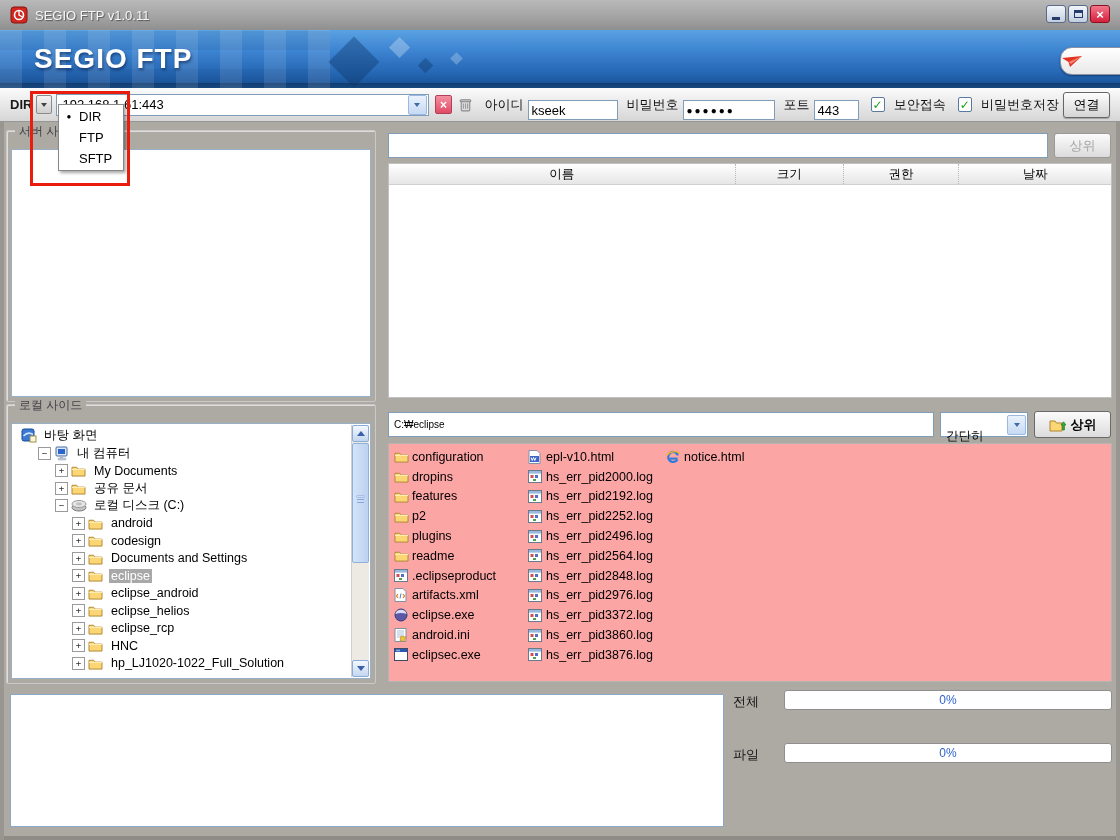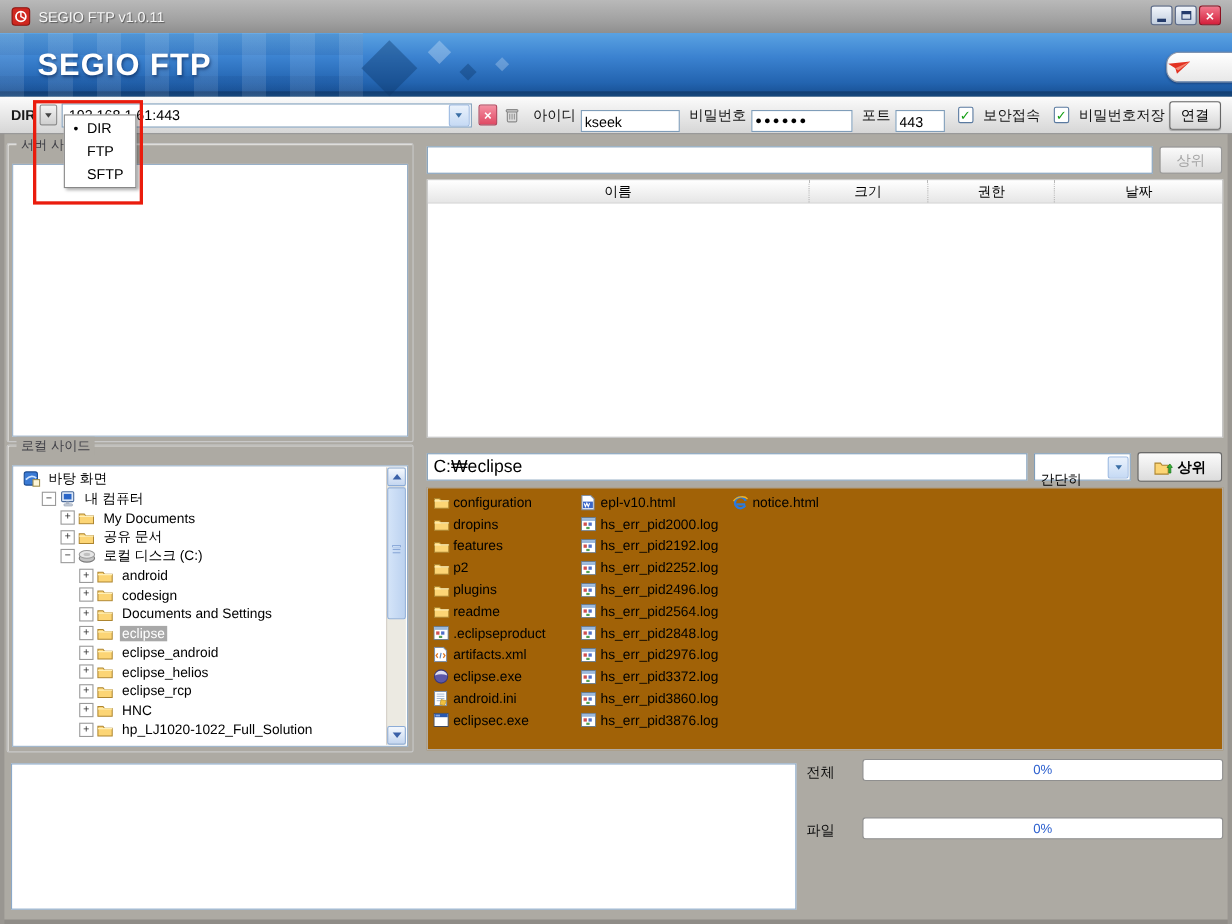--- a/index.html
+++ b/index.html
@@ -99,26 +99,26 @@
     display:flex;align-items:center;justify-content:center;font-size:13px;box-sizing:border-box;}
   .srv-up{left:1054px;top:133px;width:57px;height:25px;color:#a4a4a4;}
   .srv-table{left:388px;top:163px;width:724px;height:235px;background:#fff;border:1px solid #c0c0c0;box-sizing:border-box;}
   .srv-header{display:grid;grid-template-columns:48% 15% 16% 21%;height:20px;
     background:linear-gradient(180deg,#ffffff,#e6e6e6);border-bottom:1px solid #d0d0d0;}
   .srv-header span{font-size:12.5px;color:#000;display:flex;align-items:center;justify-content:center;
     border-right:1px dotted #b8b8b8;}
   .srv-header span:last-child{border-right:none;}
   
   .loc-path{left:388px;top:412px;width:546px;height:25px;background:#fff;border:1px solid #7f9db9;
-    box-sizing:border-box;font-size:16px;display:flex;align-items:center;padding-left:5px;}
+    box-sizing:border-box;font-size:10px;display:flex;align-items:center;padding-left:5px;}
   .view-combo{left:940px;top:412px;width:88px;height:25px;background:#fff;border:1px solid #7f9db9;
     box-sizing:border-box;display:flex;align-items:center;}
   .view-combo .vtext{flex:1;font-size:12.5px;padding-left:5px;margin-top:23px;}
   .loc-up{left:1034px;top:411px;width:77px;height:27px;gap:5px;font-weight:bold;border-color:#6a6a6a;}
-  .filebox{left:388px;top:443px;width:724px;height:239px;background:#a16207;border:1px solid #b4b4b4;box-sizing:border-box;}
+  .filebox{left:388px;top:443px;width:724px;height:239px;background:#fca5a5;border:1px solid #b4b4b4;box-sizing:border-box;}
   .fcol{position:absolute;top:3px;}
   .fcol1{left:5px;width:132px;} .fcol2{left:139px;width:138px;} .fcol3{left:277px;width:200px;}
   .file-item{height:19.8px;display:flex;align-items:center;white-space:nowrap;}
   .ficon{width:18px;display:inline-flex;flex:0 0 auto;}
   .fname{font-size:12.5px;color:#000;}
   
   .logbox{left:10px;top:694px;width:714px;height:133px;background:#fff;border:1px solid #8aa8c8;box-sizing:border-box;}
   .plabel{font-size:13px;color:#111;}
   .plabel.t{left:733px;top:693px;} .plabel.f{left:733px;top:746px;}
   .pbar{width:328px;height:20px;background:#fff;border:1px solid #8f8f8f;border-radius:3px;box-sizing:border-box;

